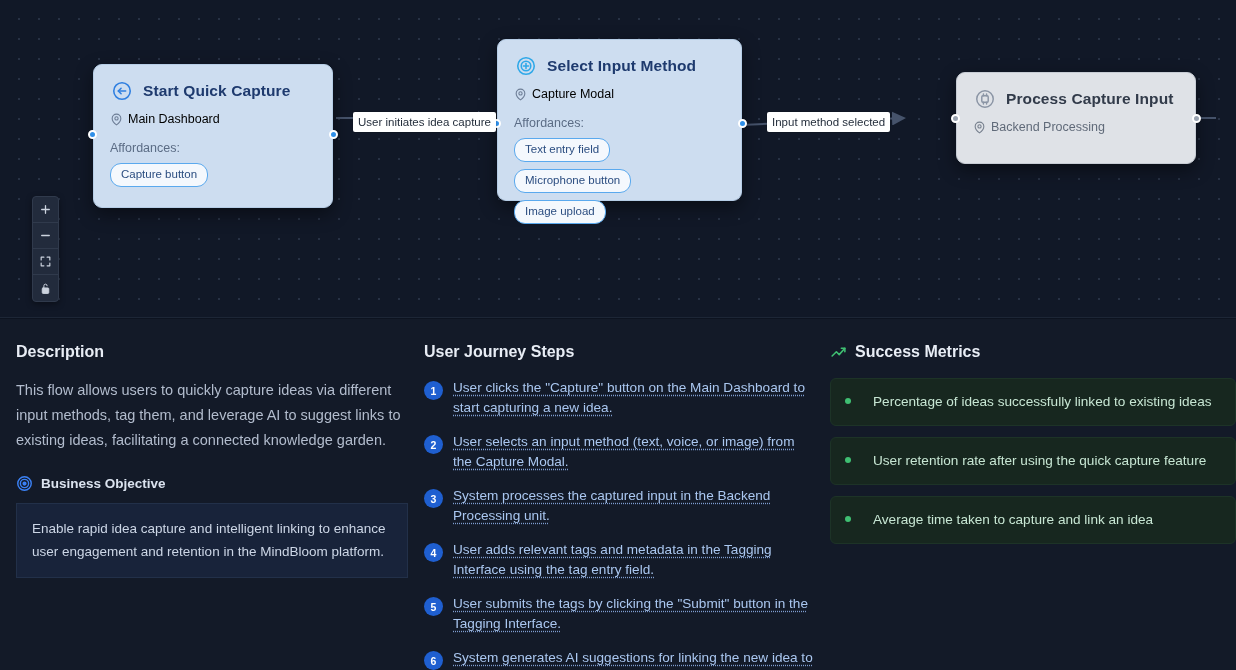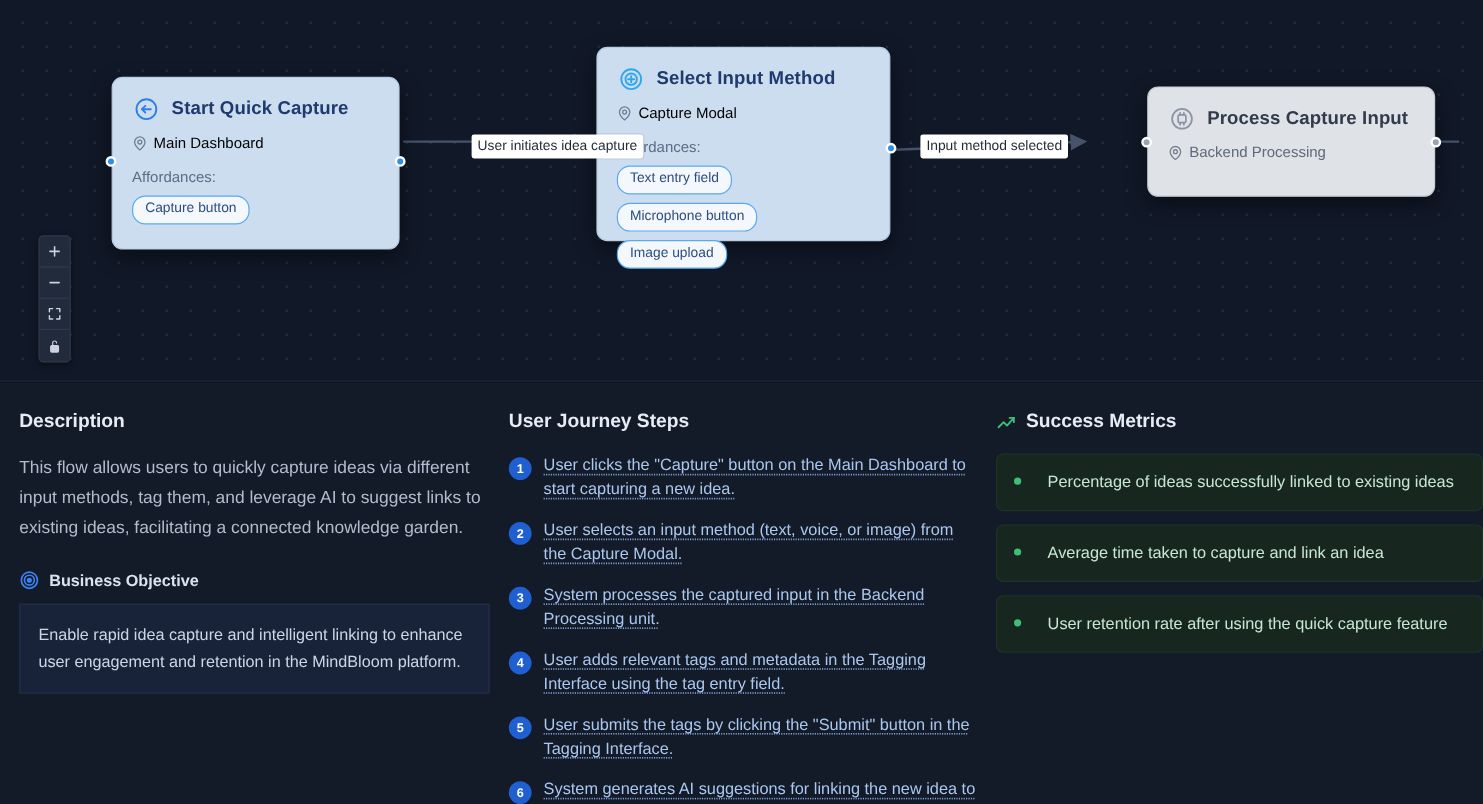--- a/index.html
+++ b/index.html
@@ -278,21 +278,21 @@
         <svg width="13" height="13" viewBox="0 0 24 24" fill="none" stroke="#767f8d" stroke-width="2" stroke-linecap="round" stroke-linejoin="round">
           <path d="M20 10c0 6-8 12-8 12s-8-6-8-12a8 8 0 0116 0z"></path>
           <circle cx="12" cy="10" r="3"></circle>
         </svg>
         <span>Backend Processing</span>
       </div>
       <span class="handle grey" style="left:-6px; top:41px;"></span>
       <span class="handle grey" style="right:-6px; top:41px;"></span>
     </div>
 
-    <div class="edge-label" style="left:353px; top:112px;margin-left:40px;">User initiates idea capture</div>
+    <div class="edge-label" style="left:353px; top:112px;">User initiates idea capture</div>
     <div class="edge-label" style="left:767px; top:112px;">Input method selected</div>
 
     <div id="zoom-controls">
       <div class="zoom-btn">
         <svg width="13" height="13" viewBox="0 0 24 24" stroke="#ccd3de" stroke-width="2.4" stroke-linecap="round">
           <line x1="12" y1="5" x2="12" y2="19"></line>
             <line x1="5" y1="12" x2="19" y2="12"></line>
         </svg>
       </div>
       <div class="zoom-btn">
@@ -370,21 +370,21 @@
         </svg>
         <span>Success Metrics</span>
       </div>
 
       <div class="metric-card">
         <span class="metric-dot"></span>
         <span class="metric-text">Percentage of ideas successfully linked to existing ideas</span>
       </div>
       <div class="metric-card">
         <span class="metric-dot"></span>
-        <span class="metric-text">Average time taken to capture and link an idea</span>
+        <span class="metric-text">User retention rate after using the quick capture feature</span>
       </div>
       <div class="metric-card">
         <span class="metric-dot"></span>
-        <span class="metric-text">User retention rate after using the quick capture feature</span>
+        <span class="metric-text">Average time taken to capture and link an idea</span>
       </div>
     </div>
   </div>
 </div>
 
 </body></html>

